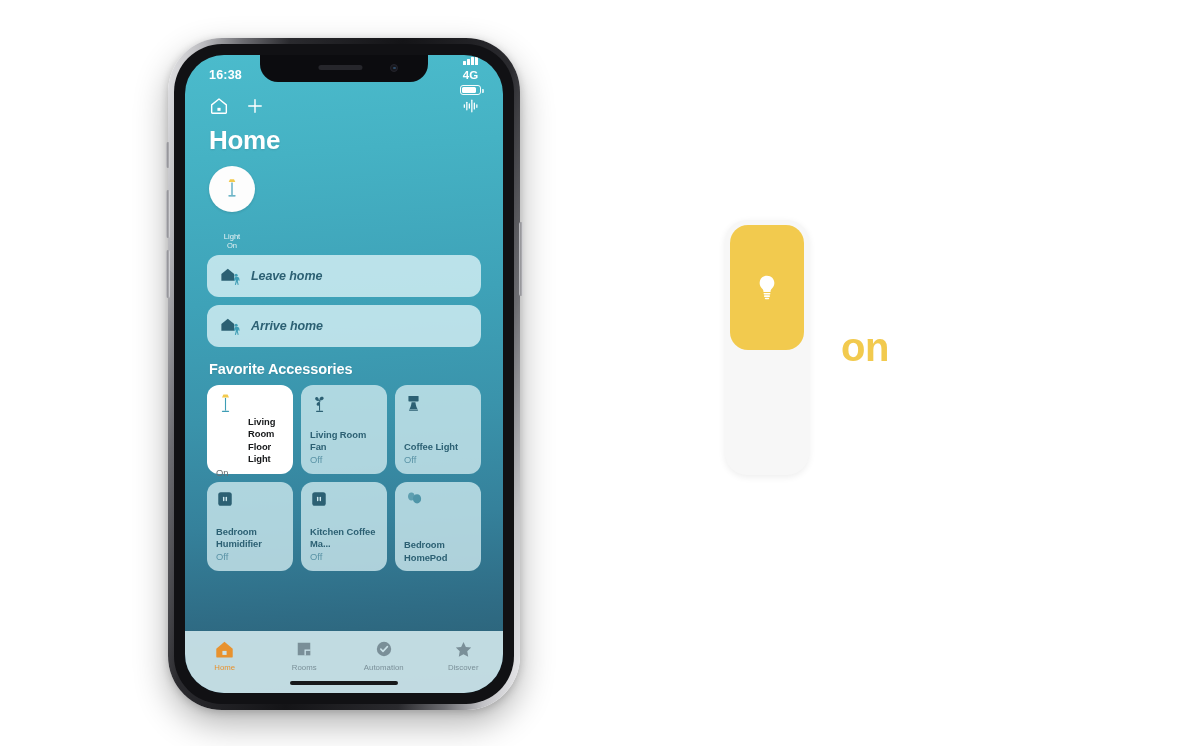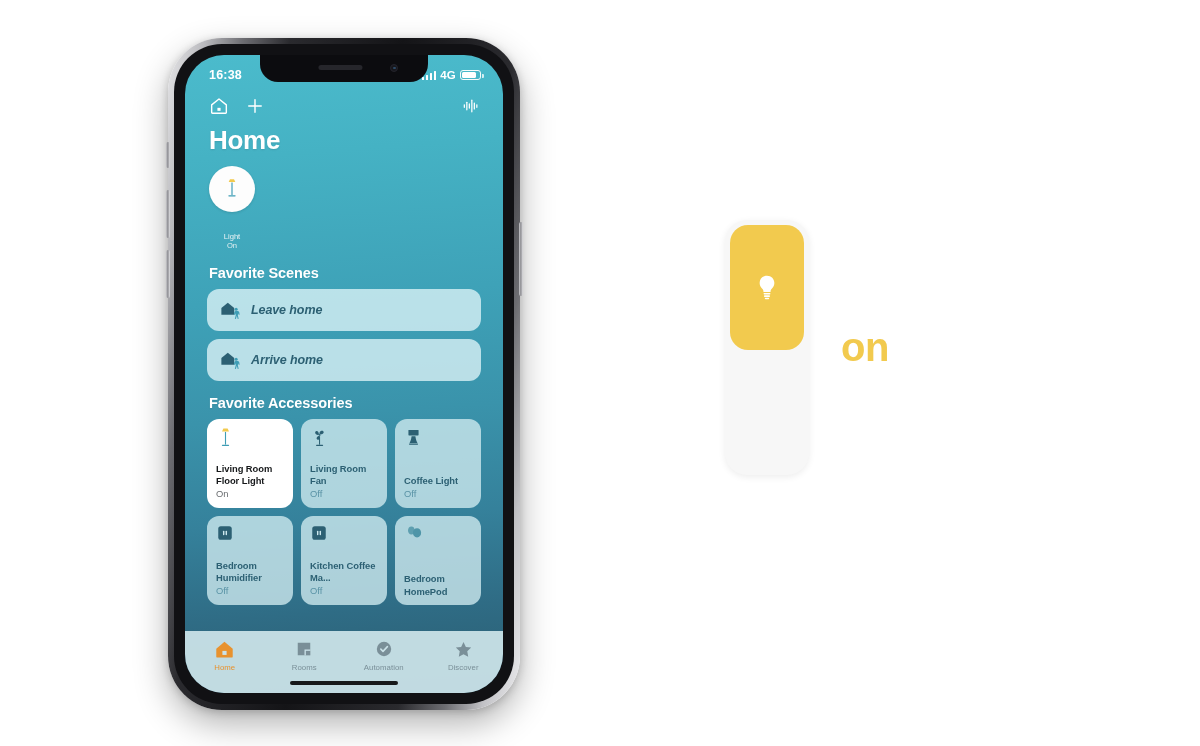--- a/index.html
+++ b/index.html
@@ -57,21 +57,21 @@
   }
   .notch-cam::after { content:""; position:absolute; left:1.5px; top:2.2px; width:3px; height:2px; border-radius:2px; background:#2d4a66; }
 
   
   .statusbar {
     position: absolute; left: 0; right: 0; top: 0; height: 34px;
     display: flex; align-items: center; justify-content: space-between;
     padding: 6px 22px 0 24px; z-index: 20;
     color: #fff; font-size: 12.5px; font-weight: bold; letter-spacing: .2px;
   }
-  .sb-right { display: flex; align-items: center; gap: 4px; }
+  .sb-right { display: flex; align-items: center; gap: 4px; flex-direction: column; }
   .bars { display: flex; align-items: flex-end; gap: 1.5px; height: 10px; }
   .bars i { display:block; width: 2.5px; background: #fff; border-radius: .5px; }
   .bars i:nth-child(1){height:3.5px}.bars i:nth-child(2){height:5.5px}
   .bars i:nth-child(3){height:7.5px}.bars i:nth-child(4){height:9.5px}
   .net { font-size: 11.5px; font-weight: bold; }
   .batt { position: relative; width: 21px; height: 10.5px; border: 1.3px solid rgba(255,255,255,.95); border-radius: 3px; }
   .batt::after { content:""; position:absolute; right:-3.5px; top:3px; width:2px; height:4.5px; background:rgba(255,255,255,.75); border-radius:0 1px 1px 0; }
   .batt i { position:absolute; left:1.2px; top:1.2px; bottom:1.2px; width: 75%; background:#fff; border-radius:1.5px; display:block; }
 
   
@@ -121,21 +121,21 @@
   
   .grid { display: grid; grid-template-columns: repeat(3, 1fr); gap: 8px; }
   .acc {
     height: 89px; border-radius: 12px; padding: 8px 8px 7px 9px;
     background: rgba(205,232,238,.80);
     display:flex; flex-direction: column;
   }
   .acc.on { background: #ffffff; }
   .acc-ic { height: 30px; display:flex; align-items:flex-start; }
   .acc-name { color:#2c6073; font-size: 9.4px; font-weight: bold; line-height: 1.32; letter-spacing:-.05px; margin-top:auto; }
-  .acc.on .acc-name { color:#16181a; }
+  .acc.on .acc-name { color:#16181a;margin-left:32px; }
   .acc-state { color:#5a93a6; font-size: 9.4px; font-weight: 500; line-height: 1.45; }
   .acc.on .acc-state { color:#6a6d70; }
 
   
   .tabbar {
     position: absolute; left:0; right:0; bottom: 0; height: 62px;
     background: rgba(203,226,232,.94);
     display:flex; align-items: flex-start; padding-top: 7px;
   }
   .tab { flex:1; display:flex; flex-direction:column; align-items:center; gap:3px; }
@@ -234,21 +234,20 @@
                   <path d="M8 4.5 9.6 1.2h4.8L16 4.5z" fill="#F2CA4E"></path>
                   <rect x="11.3" y="5.2" width="1.4" height="15" fill="#3e9db5"></rect>
                   <rect x="7.6" y="20.4" width="8.8" height="1.5" rx=".7" fill="#3e9db5"></rect>
                 </svg>
               </div>
               <div class="status-lbl">Light</div>
               <div class="status-sub">On</div>
             </div>
           </div>
 
-          <div class="section-title">Favorite Scenes</div>
 
           <div class="scene">
             <span class="scene-ic">
               <svg viewBox="0 0 26 24" width="24" height="22">
                 <path d="M2.5 9.8 9.5 4l7 5.8v7.4h-14z" fill="#2c6073"></path>
                 <circle cx="18.6" cy="11.2" r="1.7" fill="#3e9db5"></circle>
                 <path d="M18.6 13.2c-1.1 0-1.9.7-2.1 1.8l-.3 2.1 1.1.2.4-1.7.5 2.1-1 3.9 1.1.3 1.1-3.6.9 3.6 1.1-.3-1-3.9.5-2.1.4 1.7 1.1-.2-.3-2.1c-.2-1.1-1-1.8-2.1-1.8z" fill="#3e9db5"></path>
               </svg>
             </span>
             <span class="scene-lbl">Leave home</span>

